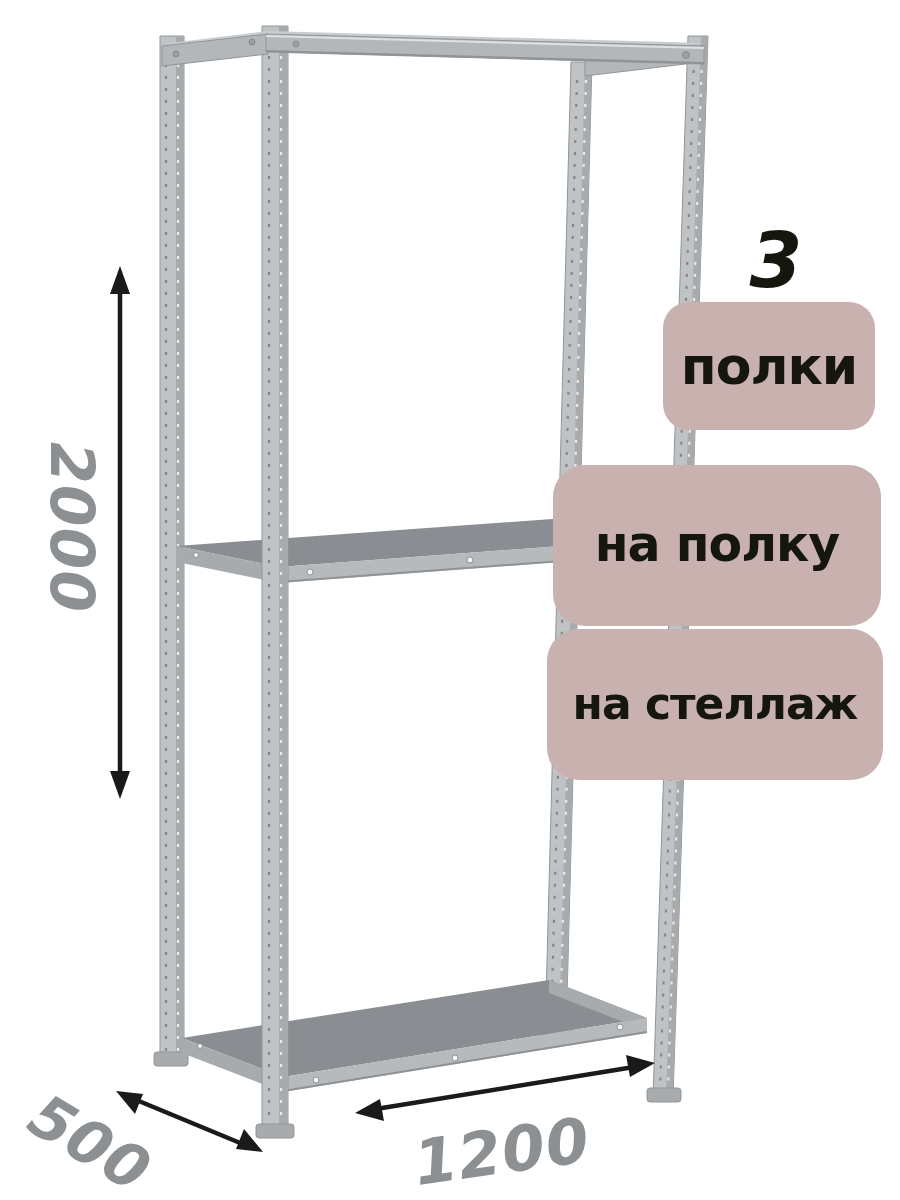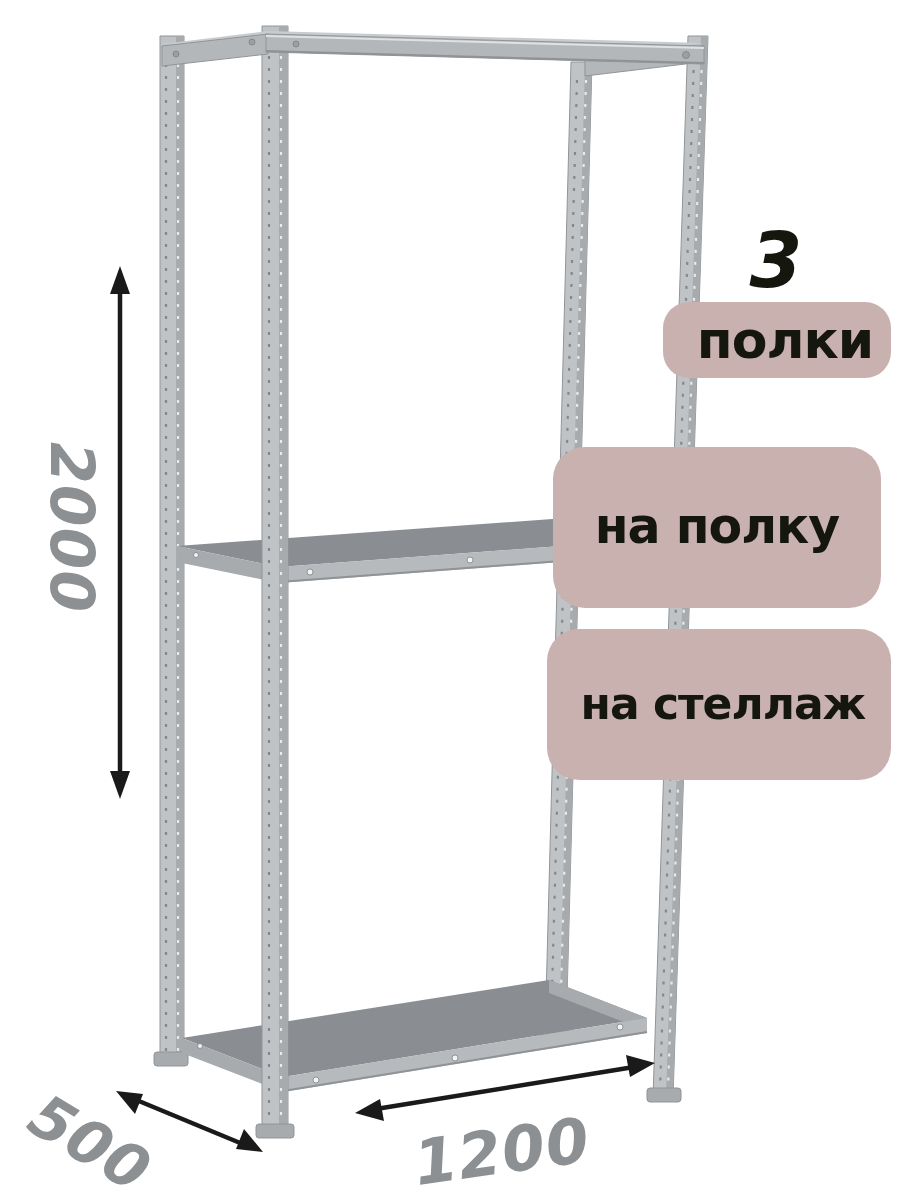--- a/index.html
+++ b/index.html
@@ -24,23 +24,23 @@
   .bolt{fill:#9b9fa2;stroke:#7d8184;stroke-width:0.8;}
   .arrow-line{stroke:var(--arrow,#1a1a1a);stroke-width:4.5;fill:none;}
   .arrow-head{fill:var(--arrow,#1a1a1a);}
   
   .badge{
     position:absolute;background:var(--badge-bg,#c9b1b0);
     display:flex;flex-direction:column;align-items:center;justify-content:center;
     color:var(--badge-text,#15170f);font-weight:bold;text-align:center;
     letter-spacing:-1px;line-height:1.28;
   }
-  #badge-shelves{left:663px;top:302px;width:212px;height:76px;border-radius:26px;font-size:52px;padding-left:16px;}
-  #badge-per-shelf{left:553px;top:447px;width:328px;height:161px;border-radius:32px;font-size:49px;text-align:right;}
-  #badge-per-rack{left:547px;top:629px;width:336px;height:151px;border-radius:32px;font-size:44px;padding-left:8px;}
+  #badge-shelves{left:663px;top:302px;width:212px;height:128px;border-radius:26px;font-size:52px;}
+  #badge-per-shelf{left:553px;top:465px;width:328px;height:161px;border-radius:32px;font-size:49px;text-align:right;}
+  #badge-per-rack{left:547px;top:629px;width:336px;height:151px;border-radius:32px;font-size:44px;}
   #shelf-count{
     position:absolute;left:728px;top:218px;width:96px;height:86px;
     color:var(--count-text,#15170f);font-size:76px;font-weight:bold;font-style:italic;
     text-align:center;line-height:86px;
   }
   .dim{
     position:absolute;color:var(--dim-text,#8d9092);font-style:italic;font-weight:600;
     text-align:center;letter-spacing:1px;
   }
   #dim-height{left:-13px;top:492px;width:170px;height:70px;font-size:60px;line-height:70px;transform:rotate(90deg);}

